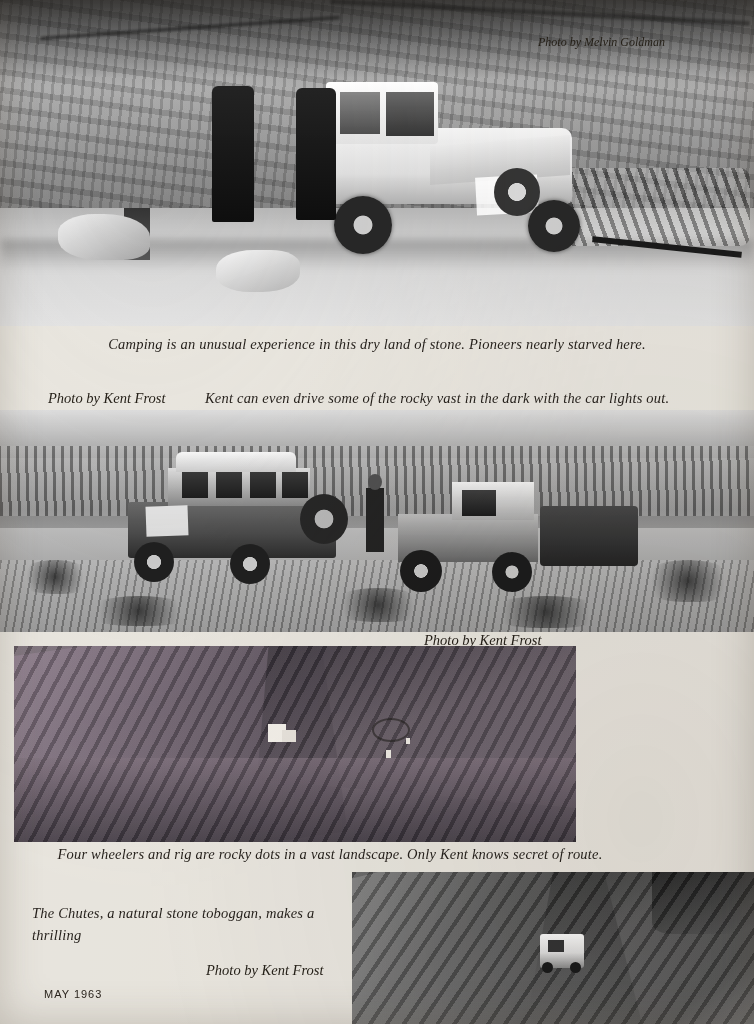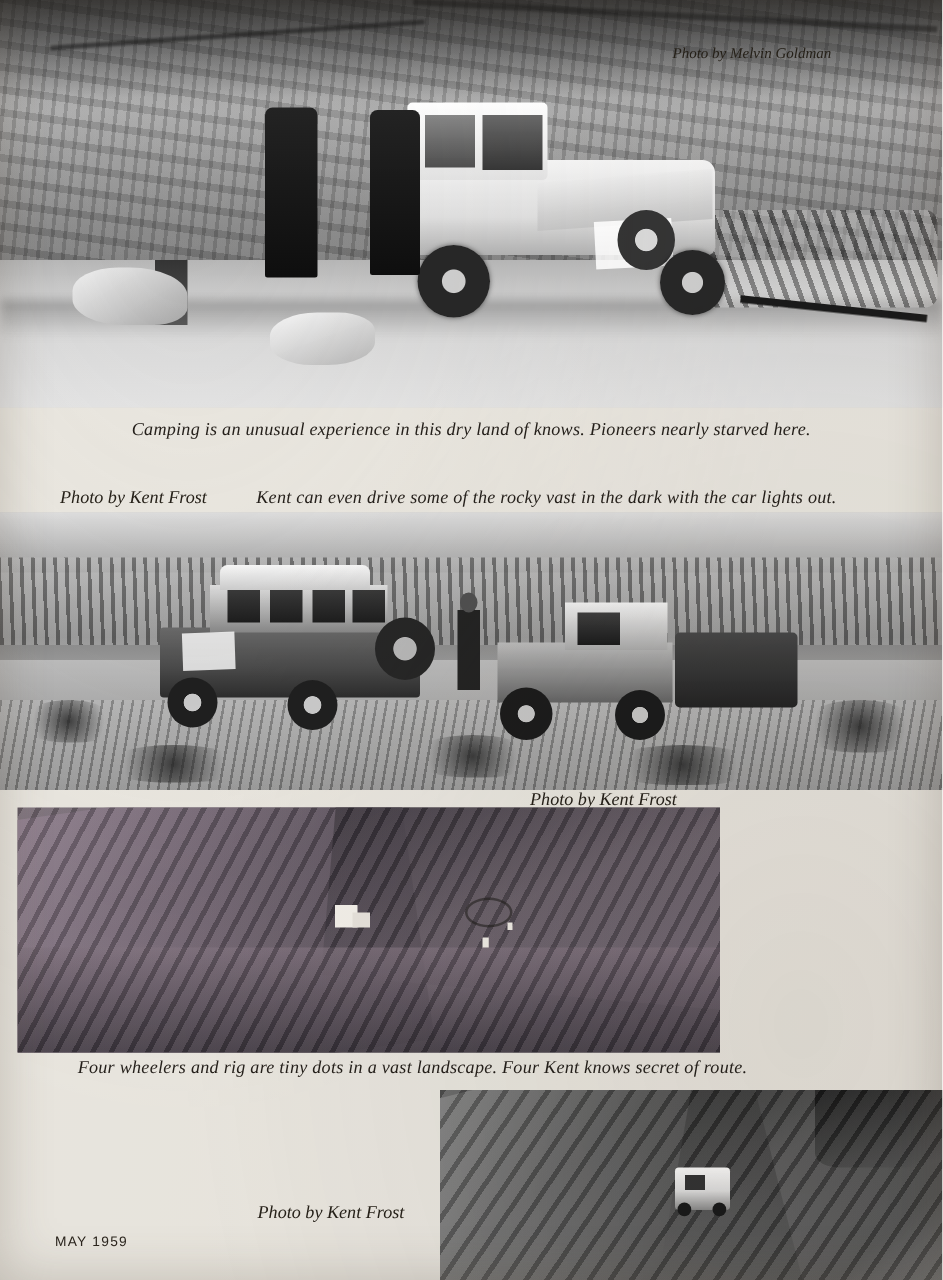--- a/index.html
+++ b/index.html
@@ -374,21 +374,21 @@
     <div class="person p2"></div>
     <div class="p2head"></div>
 
     <div class="can"></div>
     <div class="boulder1"></div>
     <div class="boulder2"></div>
   </div>
 
   <div class="credit" style="left:538px; top:18px; font-size:12px;margin-top:17px;">Photo by Melvin Goldman</div>
 
-  <div class="caption center" style="left:0; top:336px; width:754px; font-size:14.5px;">Camping is an unusual experience in this dry land of knows.  Pioneers nearly starved here.</div>
+  <div class="caption center" style="left:0; top:336px; width:754px; font-size:14.5px;">Camping is an unusual experience in this dry land of stone.  Pioneers nearly starved here.</div>
 
   <div class="credit" style="left:48px; top:390px; font-size:14.5px;">Photo by Kent Frost</div>
 
   <div class="caption" style="left:205px; top:390px; font-size:14.5px;">Kent can even drive some of the rocky vast in the dark with the car lights out.</div>
 
   <div class="photo" id="photo2">
     <div class="far-hills"></div>
     <div class="brush-band"></div>
     <div class="flat"></div>
     <div class="ground-tex"></div>
@@ -430,33 +430,34 @@
     <div class="slope-b"></div>
     <div class="ridge"></div>
     <div class="striations"></div>
     <div class="tent"></div>
     <div class="tent2"></div>
     <div class="ring"></div>
     <div class="speck s1"></div>
     <div class="speck s2"></div>
   </div>
 
-  <div class="caption center" style="left:0; top:846px; width:660px; font-size:14.5px;">Four wheelers and rig are tiny dots in a vast landscape. Four Kent knows secret of route.</div>
+  <div class="caption center" style="left:0; top:846px; width:660px; font-size:14.5px;">Four wheelers and rig are rocky dots in a vast landscape. Only Kent knows secret of route.</div>
 
   <div class="photo" id="photo4">
     <div class="chute"></div>
     <div class="chute2"></div>
     <div class="dark-rock"></div>
     <div class="striations"></div>
     <div class="jeep-small"></div>
     <div class="jeep-small-win"></div>
     <div class="jeep-small-wheel jsw1"></div>
     <div class="jeep-small-wheel jsw2"></div>
   </div>
 
+  <div class="caption block" style="left:32px; top:902px; width:320px; font-size:14.5px; line-height:1.55;">The Chutes, a natural stone toboggan, makes a thrilling</div>
 
   <div class="credit" style="left:206px; top:962px; font-size:14.5px;">Photo by Kent Frost</div>
 
-  <div class="footer-date" style="left:44px; top:988px; font-size:11px;">MAY 1959</div>
+  <div class="footer-date" style="left:44px; top:988px; font-size:11px;">MAY 1963</div>
 
   <div class="paper-grain"></div>
   <div class="edge-shadow"></div>
 </div>
 
 </body></html>

